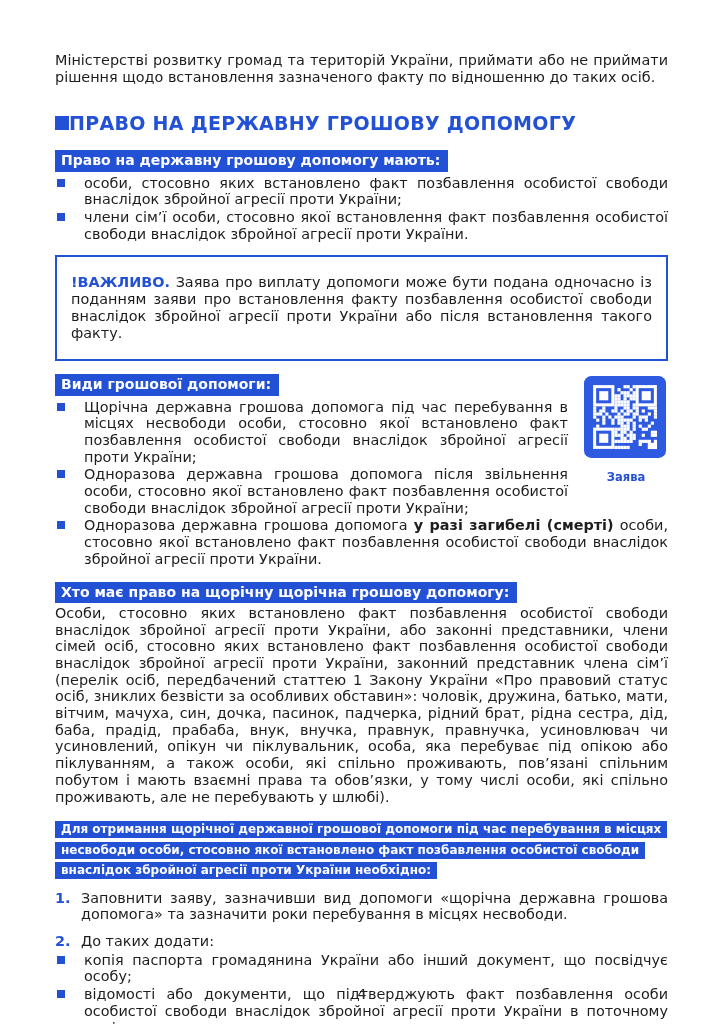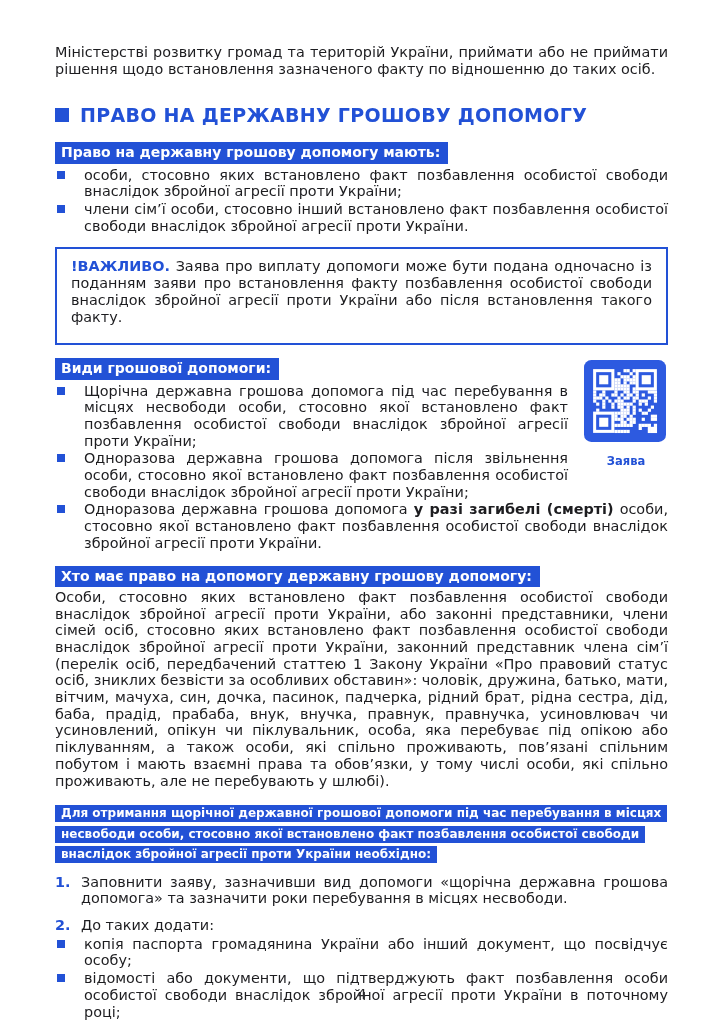--- a/index.html
+++ b/index.html
@@ -9,28 +9,27 @@
     width: 724px; height: 1024px;
     margin: 0 auto;
     background: #ffffff;
     overflow: hidden;
     font-family: "DejaVu Sans", "Liberation Sans", sans-serif;
     font-size: 14.4px;
     line-height: 1.16;
     color: #1d1d20;
   }
   .content { padding: 44px 56px 0 55px; }
-  .justify { text-align: justify; }
+  .justify { text-align: justify; margin-top: 8px; }
   p { margin: 0; }
 
   
   .h1 {
     display: flex; align-items. center;
     align-items: center;
-    gap: 11px;
     margin-top: 27px;
     color: var(--accent);
     font-size: 19px;
     font-weight: bold;
     letter-spacing: .3px;
     white-space: nowrap;
   }
   .h1 .sq { width: 14px; height: 14px; background: var(--accent); flex: 0 0 auto; }
 
   
@@ -105,21 +104,21 @@
     <div class="mt16">
       <span class="hl">Право на державну грошову допомогу мають:</span>
     </div>
     <ul class="blist">
       <li class="justify">
         <span class="bsq"></span>
         <span>особи, стосовно яких встановлено факт позбавлення особистої свободи внаслідок збройної агресії проти України;</span>
       </li>
       <li class="justify">
         <span class="bsq"></span>
-        <span>члени сім’ї особи, стосовно інший встановлено факт позбавлення особистої свободи внаслідок збройної агресії проти України.</span>
+        <span>члени сім’ї особи, стосовно якої встановлення факт позбавлення особистої свободи внаслідок збройної агресії проти України.</span>
       </li>
     </ul>
 
     <div class="imp-box">
       <p class="justify"><span class="imp-label">!ВАЖЛИВО.</span> <span>Заява про виплату допомоги може бути подана одночасно із поданням заяви про встановлення факту позбавлення особистої свободи внаслідок збройної агресії проти України або після встановлення такого факту.</span></p>
     </div>
 
     <div class="aid">
       <div class="qr-wrap">
         <svg id="qr-svg" xmlns="http://www.w3.org/2000/svg" viewBox="0 0 27 27">
@@ -297,21 +296,21 @@
           <span>Одноразова державна грошова допомога після звільнення особи, стосовно якої встановлено факт позбавлення особистої свободи внаслідок збройної агресії проти України;</span>
         </li>
         <li class="justify">
           <span class="bsq"></span>
           <span><span>Одноразова державна грошова допомога </span><b>у разі загибелі (смерті)</b><span> особи, стосовно якої встановлено факт позбавлення особистої свободи внаслідок збройної агресії проти України.</span></span>
         </li>
       </ul>
     </div>
 
     <div class="mt14">
-      <span class="hl">Хто має право на допомогу державну грошову допомогу:</span>
+      <span class="hl">Хто має право на щорічну щорічна грошову допомогу:</span>
     </div>
     <p class="justify" style="margin-top:2px">Особи, стосовно яких встановлено факт позбавлення особистої свободи внаслідок збройної агресії проти України, або законні представники, члени сімей осіб, стосовно яких встановлено факт позбавлення особистої свободи внаслідок збройної агресії проти України, законний представник члена сім’ї (перелік осіб, передбачений статтею 1 Закону України «Про правовий статус осіб, зниклих безвісти за особливих обставин»: чоловік, дружина, батько, мати, вітчим, мачуха, син, дочка, пасинок, падчерка, рідний брат, рідна сестра, дід, баба, прадід, прабаба, внук, внучка, правнук, правнучка, усиновлювач чи усиновлений, опікун чи піклувальник, особа, яка перебуває під опікою або піклуванням, а також особи, які спільно проживають, пов’язані спільним побутом і мають взаємні права та обов’язки, у тому числі особи, які спільно проживають, але не перебувають у шлюбі).</p>
 
     <div class="req">
       <span>Для отримання щорічної державної грошової допомоги під час перебування в місцях несвободи особи, стосовно якої встановлено факт позбавлення особистої свободи внаслідок збройної агресії проти України необхідно:</span>
     </div>
 
     <div class="step justify">
       <span class="num">1.</span>
       <span>Заповнити заяву, зазначивши вид допомоги «щорічна державна грошова допомога» та зазначити роки перебування в місцях несвободи.</span>

